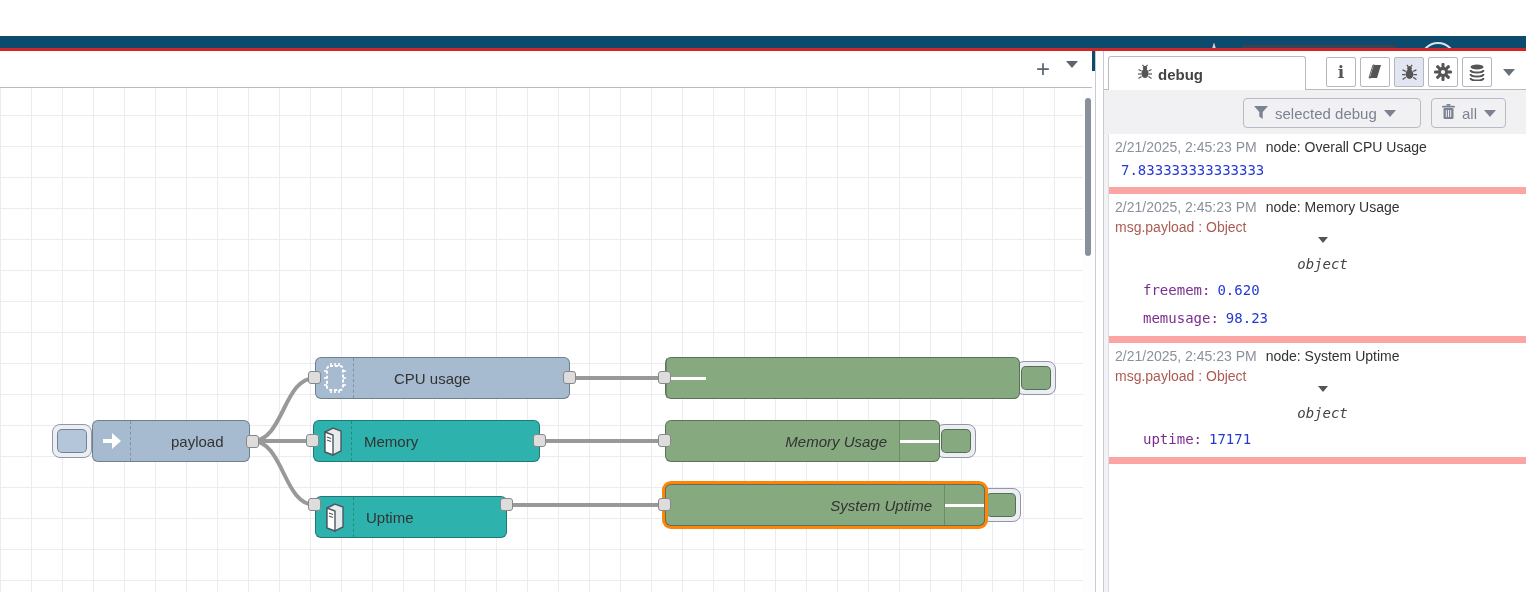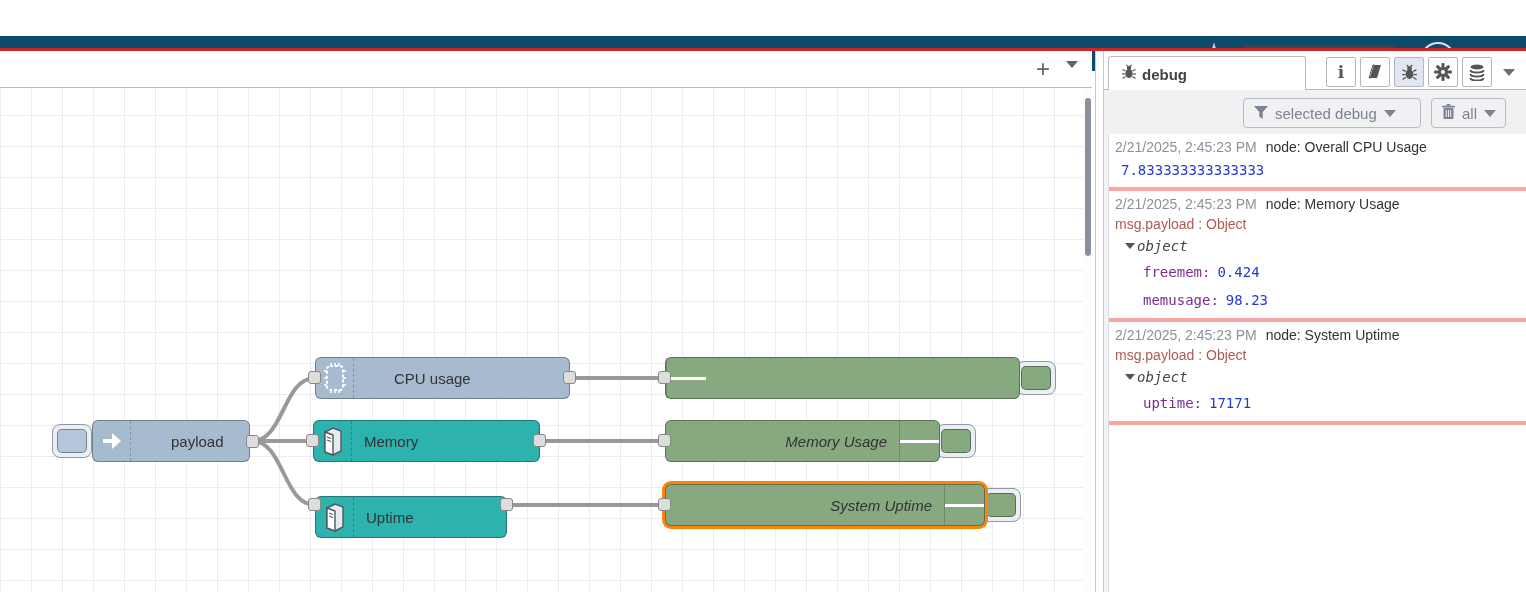--- a/index.html
+++ b/index.html
@@ -50,39 +50,39 @@
   .lines-icon span { display:block; width:20px; height:3px; background:#fff; margin:3px 0; }
 
   
   #v-scroll { position:absolute; left:1083px; top:88px; width:10px; height:504px; background:#fdfdfd; }
   #v-thumb { position:absolute; left:2px; top:10px; width:6px; height:158px; background:#8a909b; border-radius:3px; cursor:pointer; }
   #splitter { position:absolute; left:1095px; top:51px; width:9px; height:541px; background:#fff; border-left:1px solid #c9c9cf; border-right:1px solid #c9c9cf; cursor:col-resize; }
 
   
   #sidebar { position:absolute; left:1104px; top:51px; width:422px; height:541px; background:#f3f3f5; }
   #sb-tabs { position:absolute; left:0; top:0; width:422px; height:39px; background:#fff; border-bottom:1px solid #bbb; }
-  #debug-tab { position:absolute; left:4px; top:5px; width:198px; height:35px; background:#fff; border:1px solid #bbb; border-bottom:none; border-radius:3px 3px 0 0; display:flex; align-items:center; padding-left:12px; gap:5px; cursor:pointer; }
+  #debug-tab { position:absolute; left:4px; top:5px; width:198px; height:35px; background:#fff; border:1px solid #bbb; border-bottom:none; border-radius:3px 3px 0 0; display:flex; align-items:center; padding-left:28px; gap:5px; cursor:pointer; }
   #debug-tab .tab-label { font-weight:bold; font-size:15px; color:#444; }
   .sb-iconbtn { position:absolute; top:6px; width:30px; height:30px; background:#fff; border:1px solid #b6b6bc; border-radius:2px; display:flex; align-items:center; justify-content:center; cursor:pointer; color:#555; }
   .sb-iconbtn.active { background:#e2e5f2; }
   #sb-caret { position:absolute; left:399px; top:18px; cursor:pointer; }
   .caret-sb { width:0; height:0; border-left:6px solid transparent; border-right:6px solid transparent; border-top:7px solid #6a7079; }
 
   #filter-row { position:absolute; left:0; top:39px; width:422px; height:44px; background:#f1f1f4; }
   .filter-btn { position:absolute; top:8px; height:30px; border:1px solid #b7bbc5; border-radius:4px; color:#7b8292; font-size:15px; display:flex; align-items:center; padding:0 10px; gap:7px; cursor:pointer; background:transparent; }
   #filter-nodes-btn { left:139px; width:178px; }
   #filter-all-btn { left:327px; width:75px; }
 
   #msg-list { position:absolute; left:4px; top:83px; width:418px; height:458px; background:#fff; border-left:1px solid #d8dce4; overflow:hidden; }
-  .msg { padding:3px 6px 4px 6px; border-bottom:4px solid #fca5a5; }
+  .msg { padding:3px 6px 4px 6px; border-bottom:7px solid #fca5a5; }
   .msg-meta { font-size:14px; line-height:20px; color:#8a919c; white-space:nowrap; }
   .msg-meta .msg-source { color:#333; margin-left:9px; }
   .msg-path { font-size:14px; line-height:20px; color:#ad5a51; }
   .msg-value { font-family:"DejaVu Sans Mono", monospace; font-size:14px; line-height:26px; color:#2438d2; padding-left:6px; }
-  .obj-row { display:flex; align-items:center; gap:2px; padding-left:10px; line-height:24px; cursor:pointer; }
+  .obj-row { display:flex; align-items:center; gap:9px; padding-left:10px; line-height:24px; cursor:pointer;flex-direction:column; }
   .obj-caret { width:0; height:0; border-left:5px solid transparent; border-right:5px solid transparent; border-top:6px solid #555; }
   .obj-label { font-family:"DejaVu Sans Mono", monospace; font-style:italic; font-size:14px; color:#444; }
   .kv-row { padding-left:28px; line-height:28px; font-family:"DejaVu Sans Mono", monospace; font-size:14px; }
   .kv-key { color:#7b2d90; }
   .kv-val { color:#2438d2; margin-left:7px; }
 </style>
 </head>
 <body>
 
 <div id="app">
@@ -362,21 +362,21 @@
       <div class="msg">
         <div class="msg-meta">
           <span>2/21/2025, 2:45:23 PM</span><span class="msg-source">node: Memory Usage</span>
         </div>
         <div class="msg-path">msg.payload : Object</div>
         <div class="obj-row">
           <span class="obj-caret"></span>
           <span class="obj-label">object</span>
         </div>
         <div class="kv-row">
-          <span class="kv-key">freemem:</span><span class="kv-val">0.424</span>
+          <span class="kv-key">freemem:</span><span class="kv-val">0.620</span>
         </div>
         <div class="kv-row">
           <span class="kv-key">memusage:</span><span class="kv-val">98.23</span>
         </div>
       </div>
 
       <div class="msg">
         <div class="msg-meta">
           <span>2/21/2025, 2:45:23 PM</span><span class="msg-source">node: System Uptime</span>
         </div>

